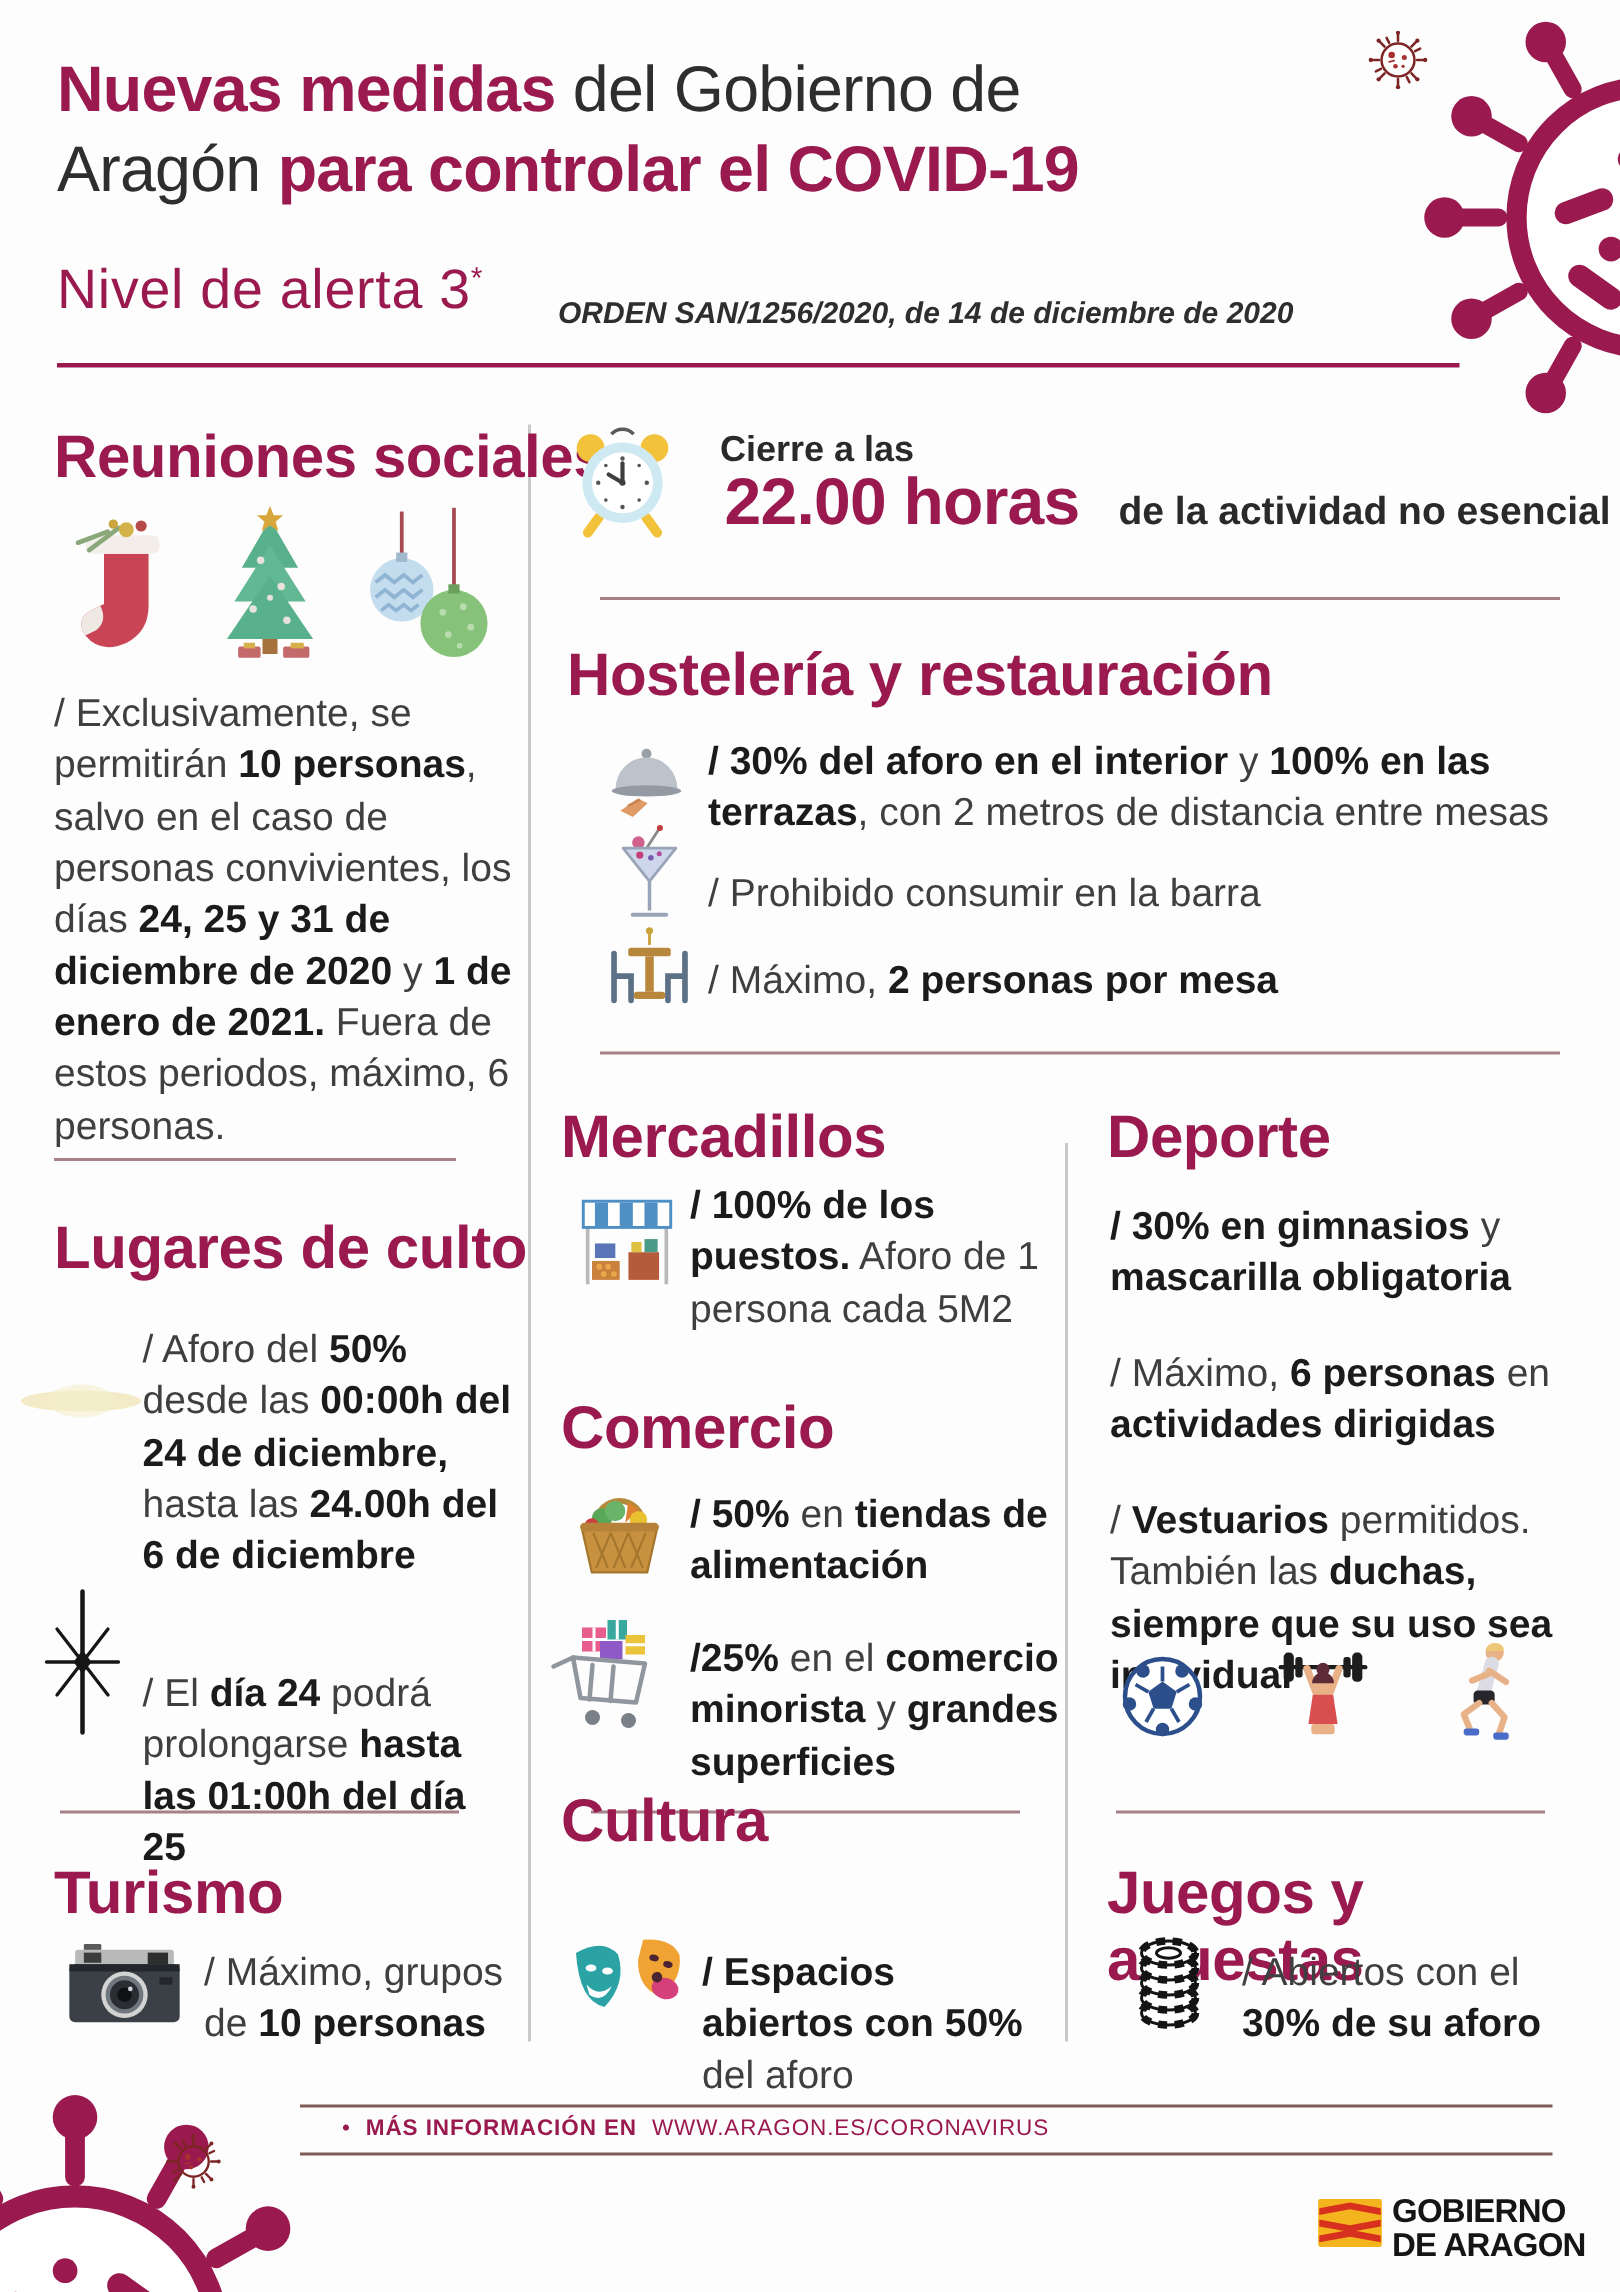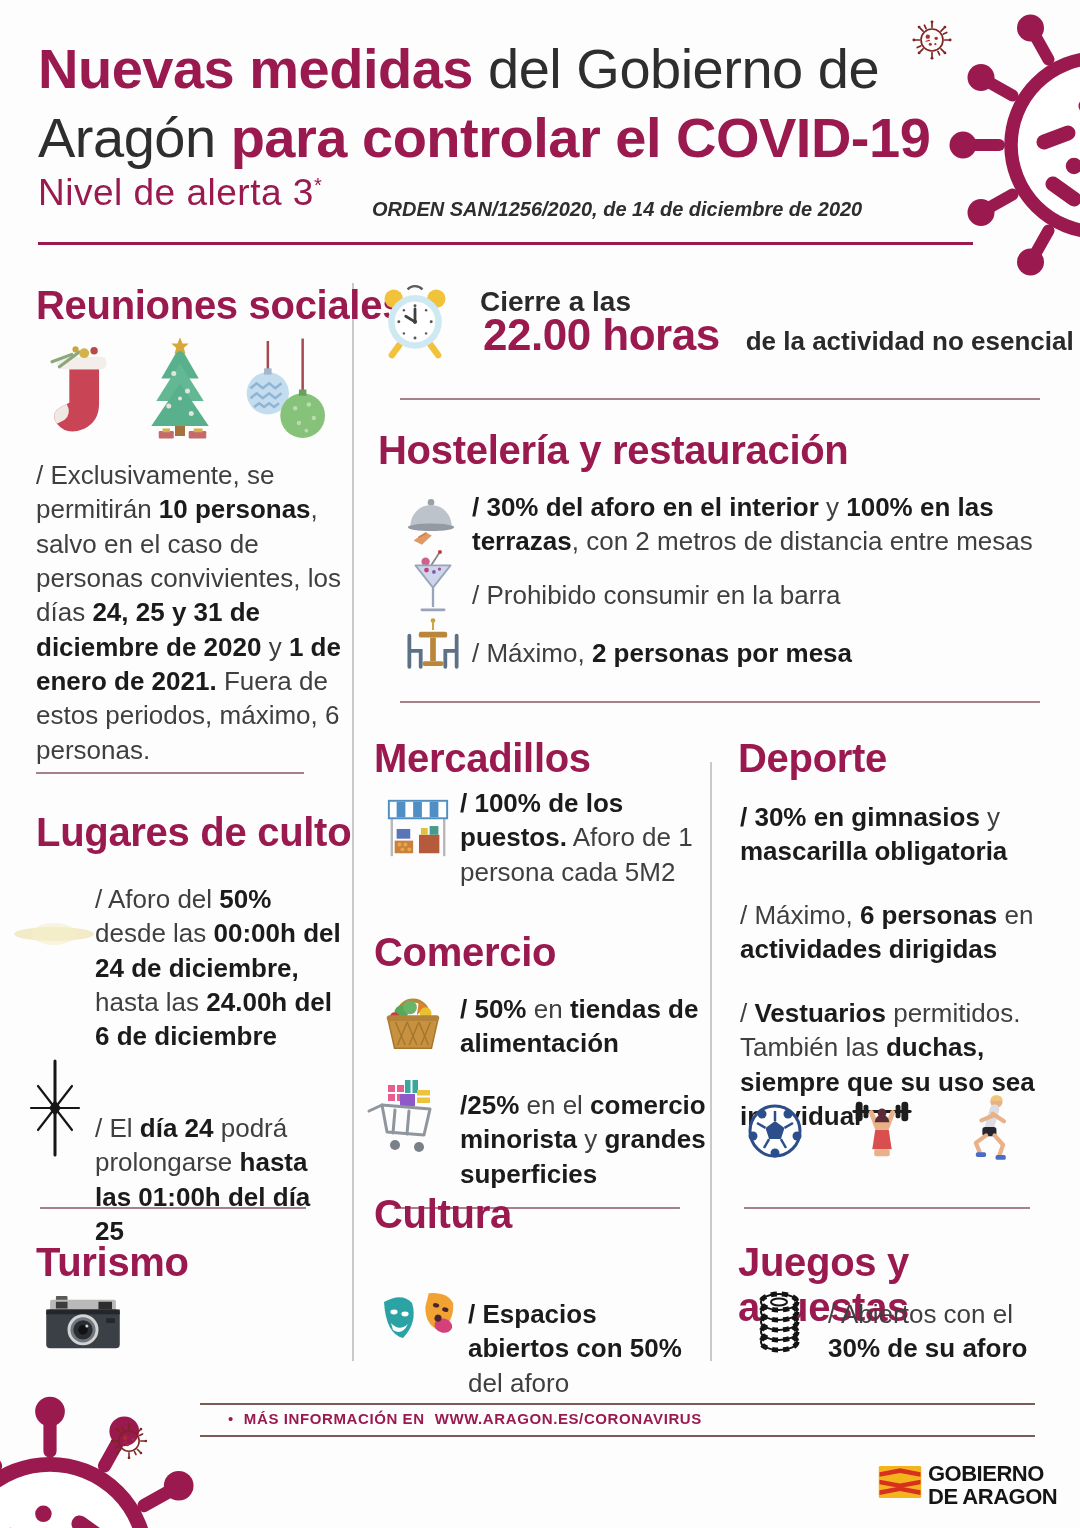--- a/index.html
+++ b/index.html
@@ -8,44 +8,44 @@
     --bold:#1b1b1b;
     --line:#8a5560;
     --divider:#c9c9c9;
   }
   *{margin:0;padding:0;box-sizing:border-box;}
   body{background:#e8e8e8;font-family:"Liberation Sans",sans-serif;}
   .page{position:relative;width:1080px;height:1528px;background:#fdfdfd;overflow:hidden;margin:0 auto;}
   .abs{position:absolute;}
 
   
-  .title{left:38px;top:34px;font-size:56px;line-height:1.24;font-weight:500;color:#2e2e2e;letter-spacing:-0.5px;}
+  .title{left:38px;top:34px;font-size:43px;line-height:1.24;font-weight:500;color:#2e2e2e;letter-spacing:-0.5px;}
   .title .b{font-weight:800;color:var(--accent);}
   .alert{left:38px;top:172px;font-size:37px;font-weight:400;color:var(--accent);letter-spacing:0.5px;}
   .alert sup{font-size:20px;}
   .order{left:372px;top:198px;font-size:20px;font-style:italic;font-weight:700;color:#2e2e2e;}
   .header-rule{left:38px;top:242px;width:935px;height:3px;background:var(--accent);}
 
   
   .h2{font-size:40px;font-weight:800;color:var(--accent);letter-spacing:-0.3px;}
   .bullet{font-size:26px;line-height:1.32;color:var(--text);}
   .bullet .b{font-weight:800;color:var(--bold);}
   .hline{height:2px;background:var(--line);opacity:.75;}
   .vline{width:2px;background:var(--divider);}
 
   
-  .banner-line1{left:480px;top:286px;font-size:28px;font-weight:800;color:#2a2a2a;}
+  .banner-line1{left:480px;top:286px;font-size:24px;font-weight:800;color:#2a2a2a;}
   .banner-row{left:483px;top:310px;display:flex;align-items:baseline;gap:26px;}
   .banner-time{font-size:44px;font-weight:800;color:var(--accent);letter-spacing:-0.5px;}
   .banner-suffix{font-size:26px;font-weight:800;color:#2a2a2a;}
 
   
   .info-row{left:228px;top:1410px;display:flex;align-items:center;gap:10px;font-size:15px;letter-spacing:.6px;color:var(--accent);}
   .info-prefix{font-weight:600;}
-  .info-url{font-weight:700;}
+  .info-url{font-weight:400;}
   .logo-text{left:928px;top:1462px;font-size:22px;font-weight:800;line-height:1.06;color:#151515;letter-spacing:-0.5px;}
   .xmas-row{left:34px;top:336px;display:flex;align-items:flex-end;gap:14px;}
   .sports-row{left:744px;top:1090px;display:flex;align-items:flex-end;gap:42px;}
   svg{display:block;}
 </style>
 </head>
 <body>
 
 <div class="page">
 
@@ -240,20 +240,21 @@
     <rect x="14" y="8" width="12" height="7" fill="#3c3c3c"></rect>
     <rect x="58" y="8" width="14" height="8" fill="#2e2e2e"></rect>
     <rect x="4" y="16" width="76" height="40" rx="4" fill="#3b4046"></rect>
     <rect x="4" y="16" width="76" height="5" fill="#23272b"></rect>
     <circle cx="42" cy="37" r="16" fill="#d3d3d3"></circle>
     <circle cx="42" cy="37" r="11.5" fill="#2a2e33" stroke="#70767d" stroke-width="3"></circle>
     <circle cx="42" cy="37" r="5" fill="#101214"></circle>
     <circle cx="46" cy="33" r="1.6" fill="#cfd4da"></circle>
     <rect x="66" y="25" width="9" height="5" fill="#23272b"></rect>
   </svg>
+  <div class="abs bullet" style="left:136px;top:1297px;width:200px"><span>/ Máximo, grupos de </span><span class="b">10 personas</span></div>
 
   <svg class="abs" style="left:378px;top:280px" width="74" height="80" viewBox="0 0 80 84">
     <path d="M32,9 A10,9 0 0 1 48,9" fill="none" stroke="#5a5a5a" stroke-width="2.5"></path>
     <circle cx="17" cy="19" r="10" fill="#f2c23a"></circle>
     <circle cx="63" cy="19" r="10" fill="#f2c23a"></circle>
     <line x1="23" y1="69" x2="15" y2="80" stroke="#f2c23a" stroke-width="7" stroke-linecap="round"></line>
     <line x1="57" y1="69" x2="65" y2="80" stroke="#f2c23a" stroke-width="7" stroke-linecap="round"></line>
     <circle cx="40" cy="44" r="29" fill="#cfe9f2"></circle>
     <circle cx="40" cy="44" r="22" fill="#ffffff"></circle>
     <g fill="#555">

